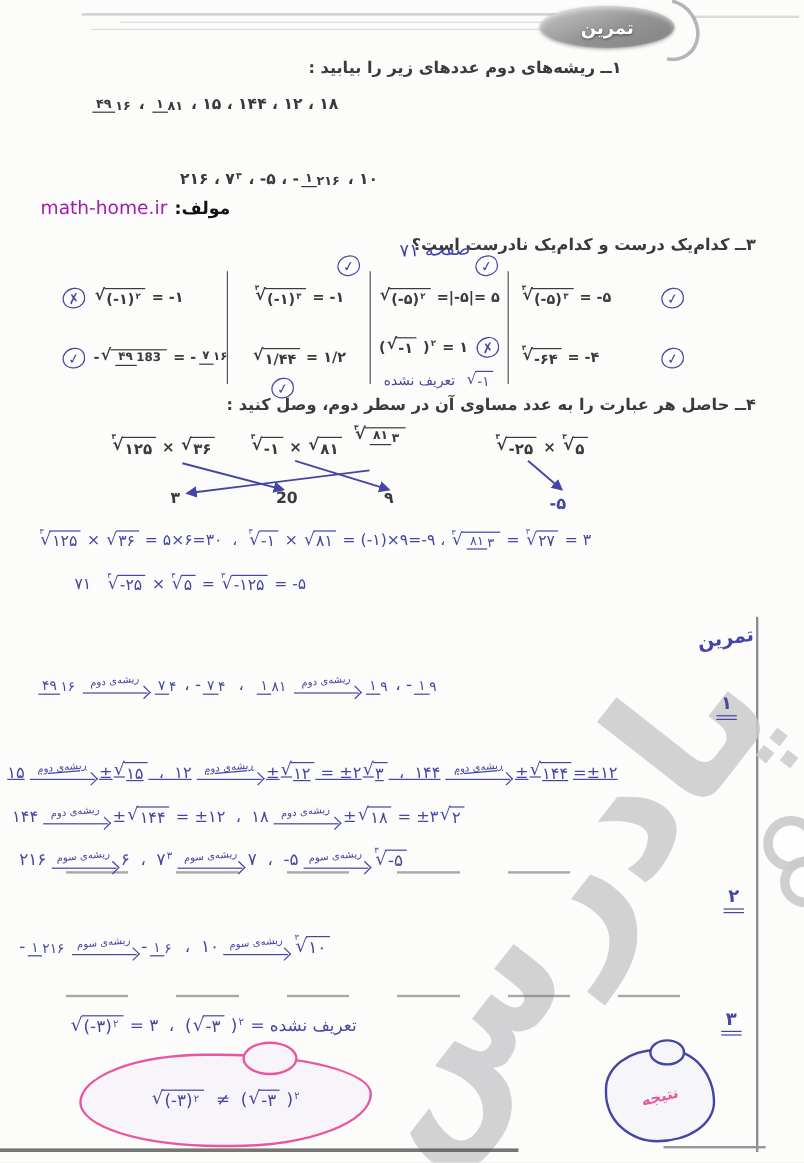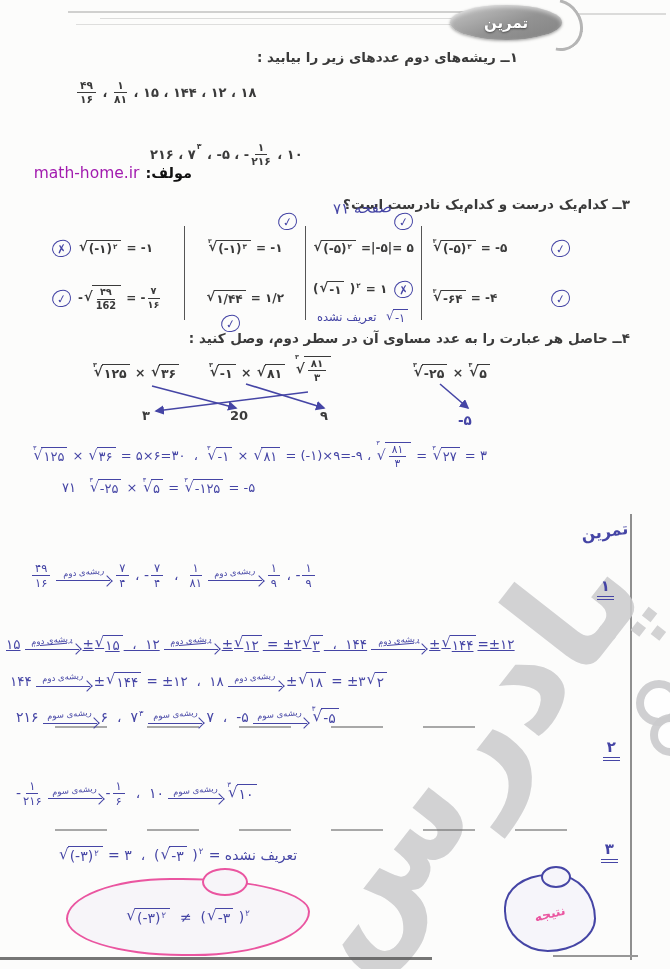--- a/index.html
+++ b/index.html
@@ -109,21 +109,21 @@
     border:2.5px solid var(--pink);border-radius:50%;background:#f7f5f9;}
   .cloud-pink .fml{position:relative;font-size:14px;z-index:1;}
   .cloud-blue{position:absolute;left:504px;top:874px;width:88px;height:74px;
     border:2.2px solid var(--pen);background:#f6f5fa;
     border-radius:50% 45% 55% 50%/45% 60% 45% 55%;
     display:flex;align-items:center;justify-content:center;}
   .cloud-blue::after{content:"";position:absolute;top:-10px;left:40%;width:26px;height:18px;
     border:2.2px solid var(--pen);border-radius:50%;background:#f6f5fa;}
   .bubble-word{color:var(--pink);font-size:12.5px;font-weight:600;transform:rotate(-14deg);}
   
-  .frac{display:inline-flex;flex-direction:column;align-items:center;line-height:1.05;font-size:.82em;margin:0 2px;text-align:center;}
+  .frac{display:inline-flex;flex-direction:row;align-items:center;line-height:1.05;font-size:.82em;margin:0 2px;text-align:center;}
   .fr-t{border-bottom:1.2px solid currentColor;padding:0 3px 1px;}
   .fr-b{padding-top:1px;}
   .rad{display:inline-flex;align-items:center;direction:ltr;margin:0 1px;}
   .rad-deg{font-size:.5em;line-height:1;align-self:flex-start;margin:-2px -3px 0 0;}
   .rad-sign{font-size:1.08em;line-height:1;margin-top:-2px;}
   .rad-body{border-top:1.3px solid currentColor;padding:1px 3px 0 2px;margin-left:-1px;display:inline-flex;align-items:center;white-space:pre;}
   .m-sup{align-self:flex-start;font-size:.6em;line-height:1;margin:1px 1px 0;}
   .harrow{display:inline-flex;flex-direction:column;align-items:center;margin:2px 4px 0;line-height:1;}
   .harrow-label{font-size:8.5px;direction:rtl;white-space:nowrap;transform:rotate(-5deg);margin-bottom:1px;}
   .harrow-line{width:54px;height:0;border-top:1.5px solid currentColor;position:relative;margin:3px 0 4px;}
@@ -160,21 +160,21 @@
   <div class="hw note3">صفحه ۷۱</div>
 
   <div class="p3table">
     <div class="tcol tcol-d">
       <div class="cell">
         <span class="mk">✗</span>
         <span class="fml"><span class="rad"><span class="rad-sign">√</span><span class="rad-body">(-۱)<sup class="m-sup">۲</sup></span></span> = -۱</span>
       </div>
       <div class="cell">
         <span class="mk">✓</span>
-        <span class="fml">-<span class="rad"><span class="rad-sign">√</span><span class="rad-body"><span class="frac"><span class="fr-t">۴۹</span><span class="fr-b">162</span></span></span></span> = -<span class="frac"><span class="fr-t">۷</span><span class="fr-b">۱۶</span></span></span>
+        <span class="fml">-<span class="rad"><span class="rad-sign">√</span><span class="rad-body"><span class="frac"><span class="fr-t">۴۹</span><span class="fr-b">183</span></span></span></span> = -<span class="frac"><span class="fr-t">۷</span><span class="fr-b">۱۶</span></span></span>
       </div>
     </div>
     <div class="tcol tcol-c">
       <div class="cell">
         <span class="fml"><span class="rad"><span class="rad-deg">۳</span><span class="rad-sign">√</span><span class="rad-body">(-۱)<sup class="m-sup">۳</sup></span></span> = -۱</span>
         <span class="mk mk-top">✓</span>
       </div>
       <div class="cell">
         <span class="fml"><span class="rad"><span class="rad-sign">√</span><span class="rad-body">۱/۴۴</span></span> = ۱/۲</span>
         <span class="mk mk-below">✓</span>

